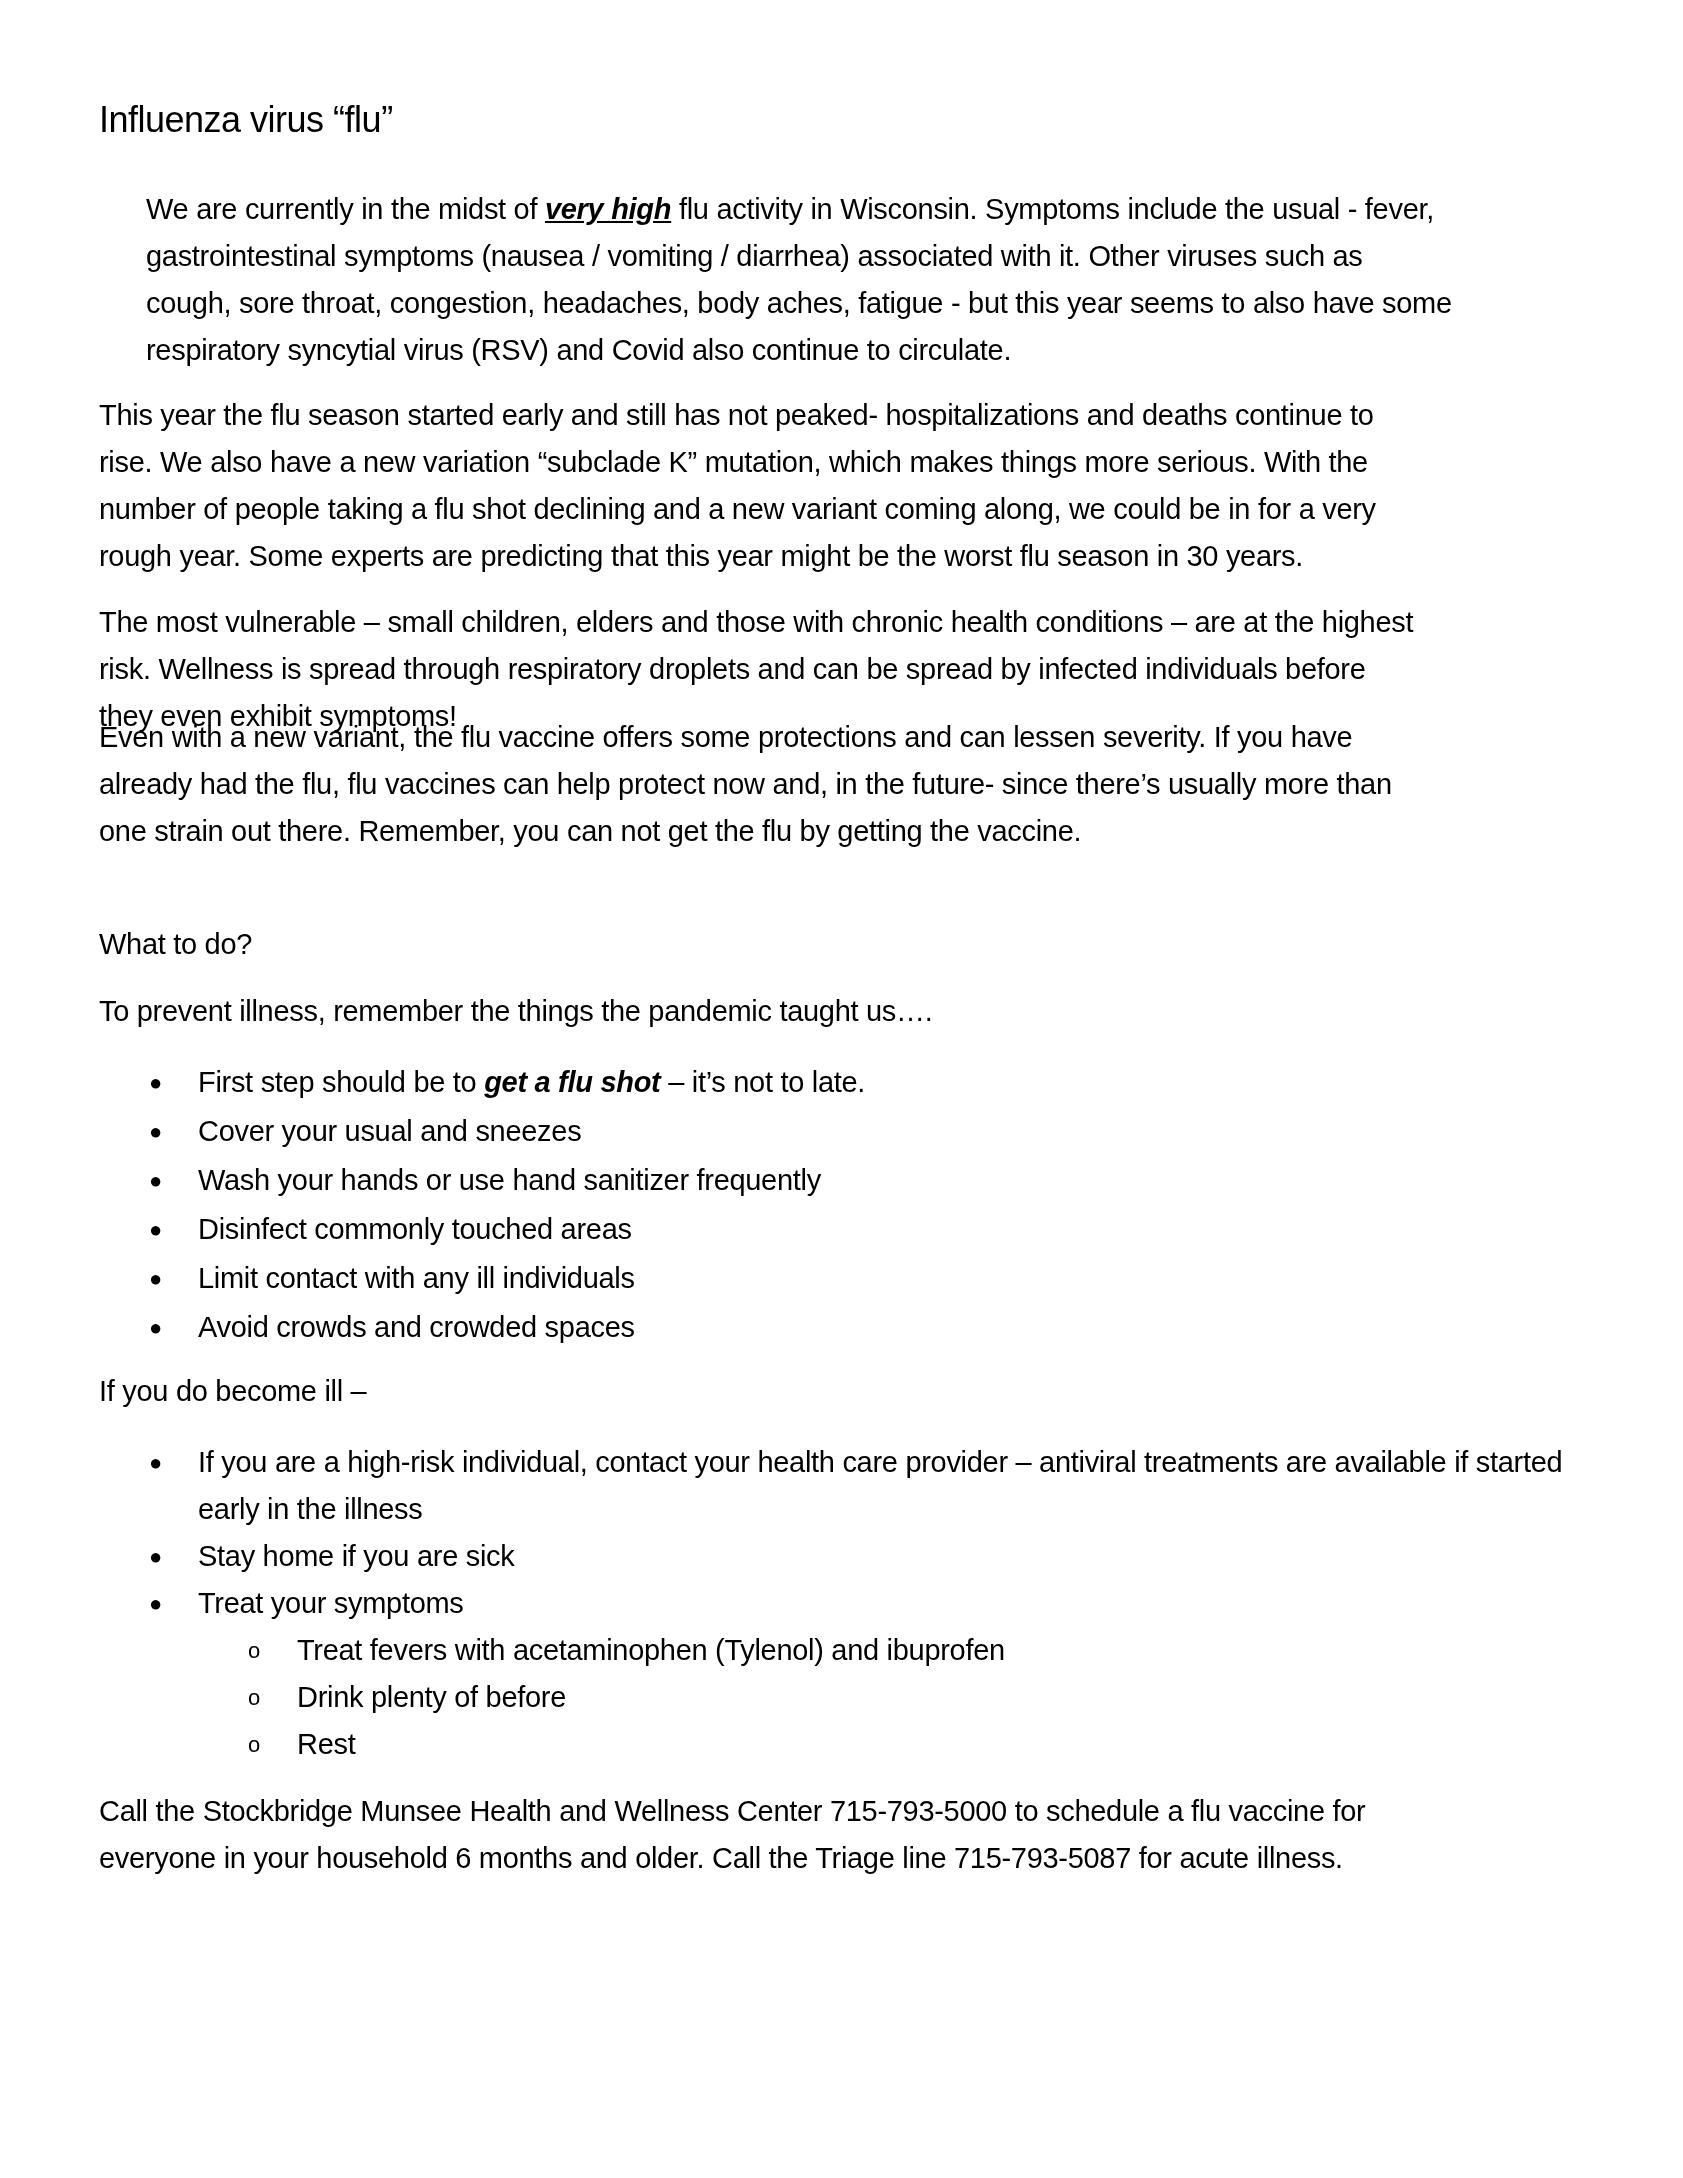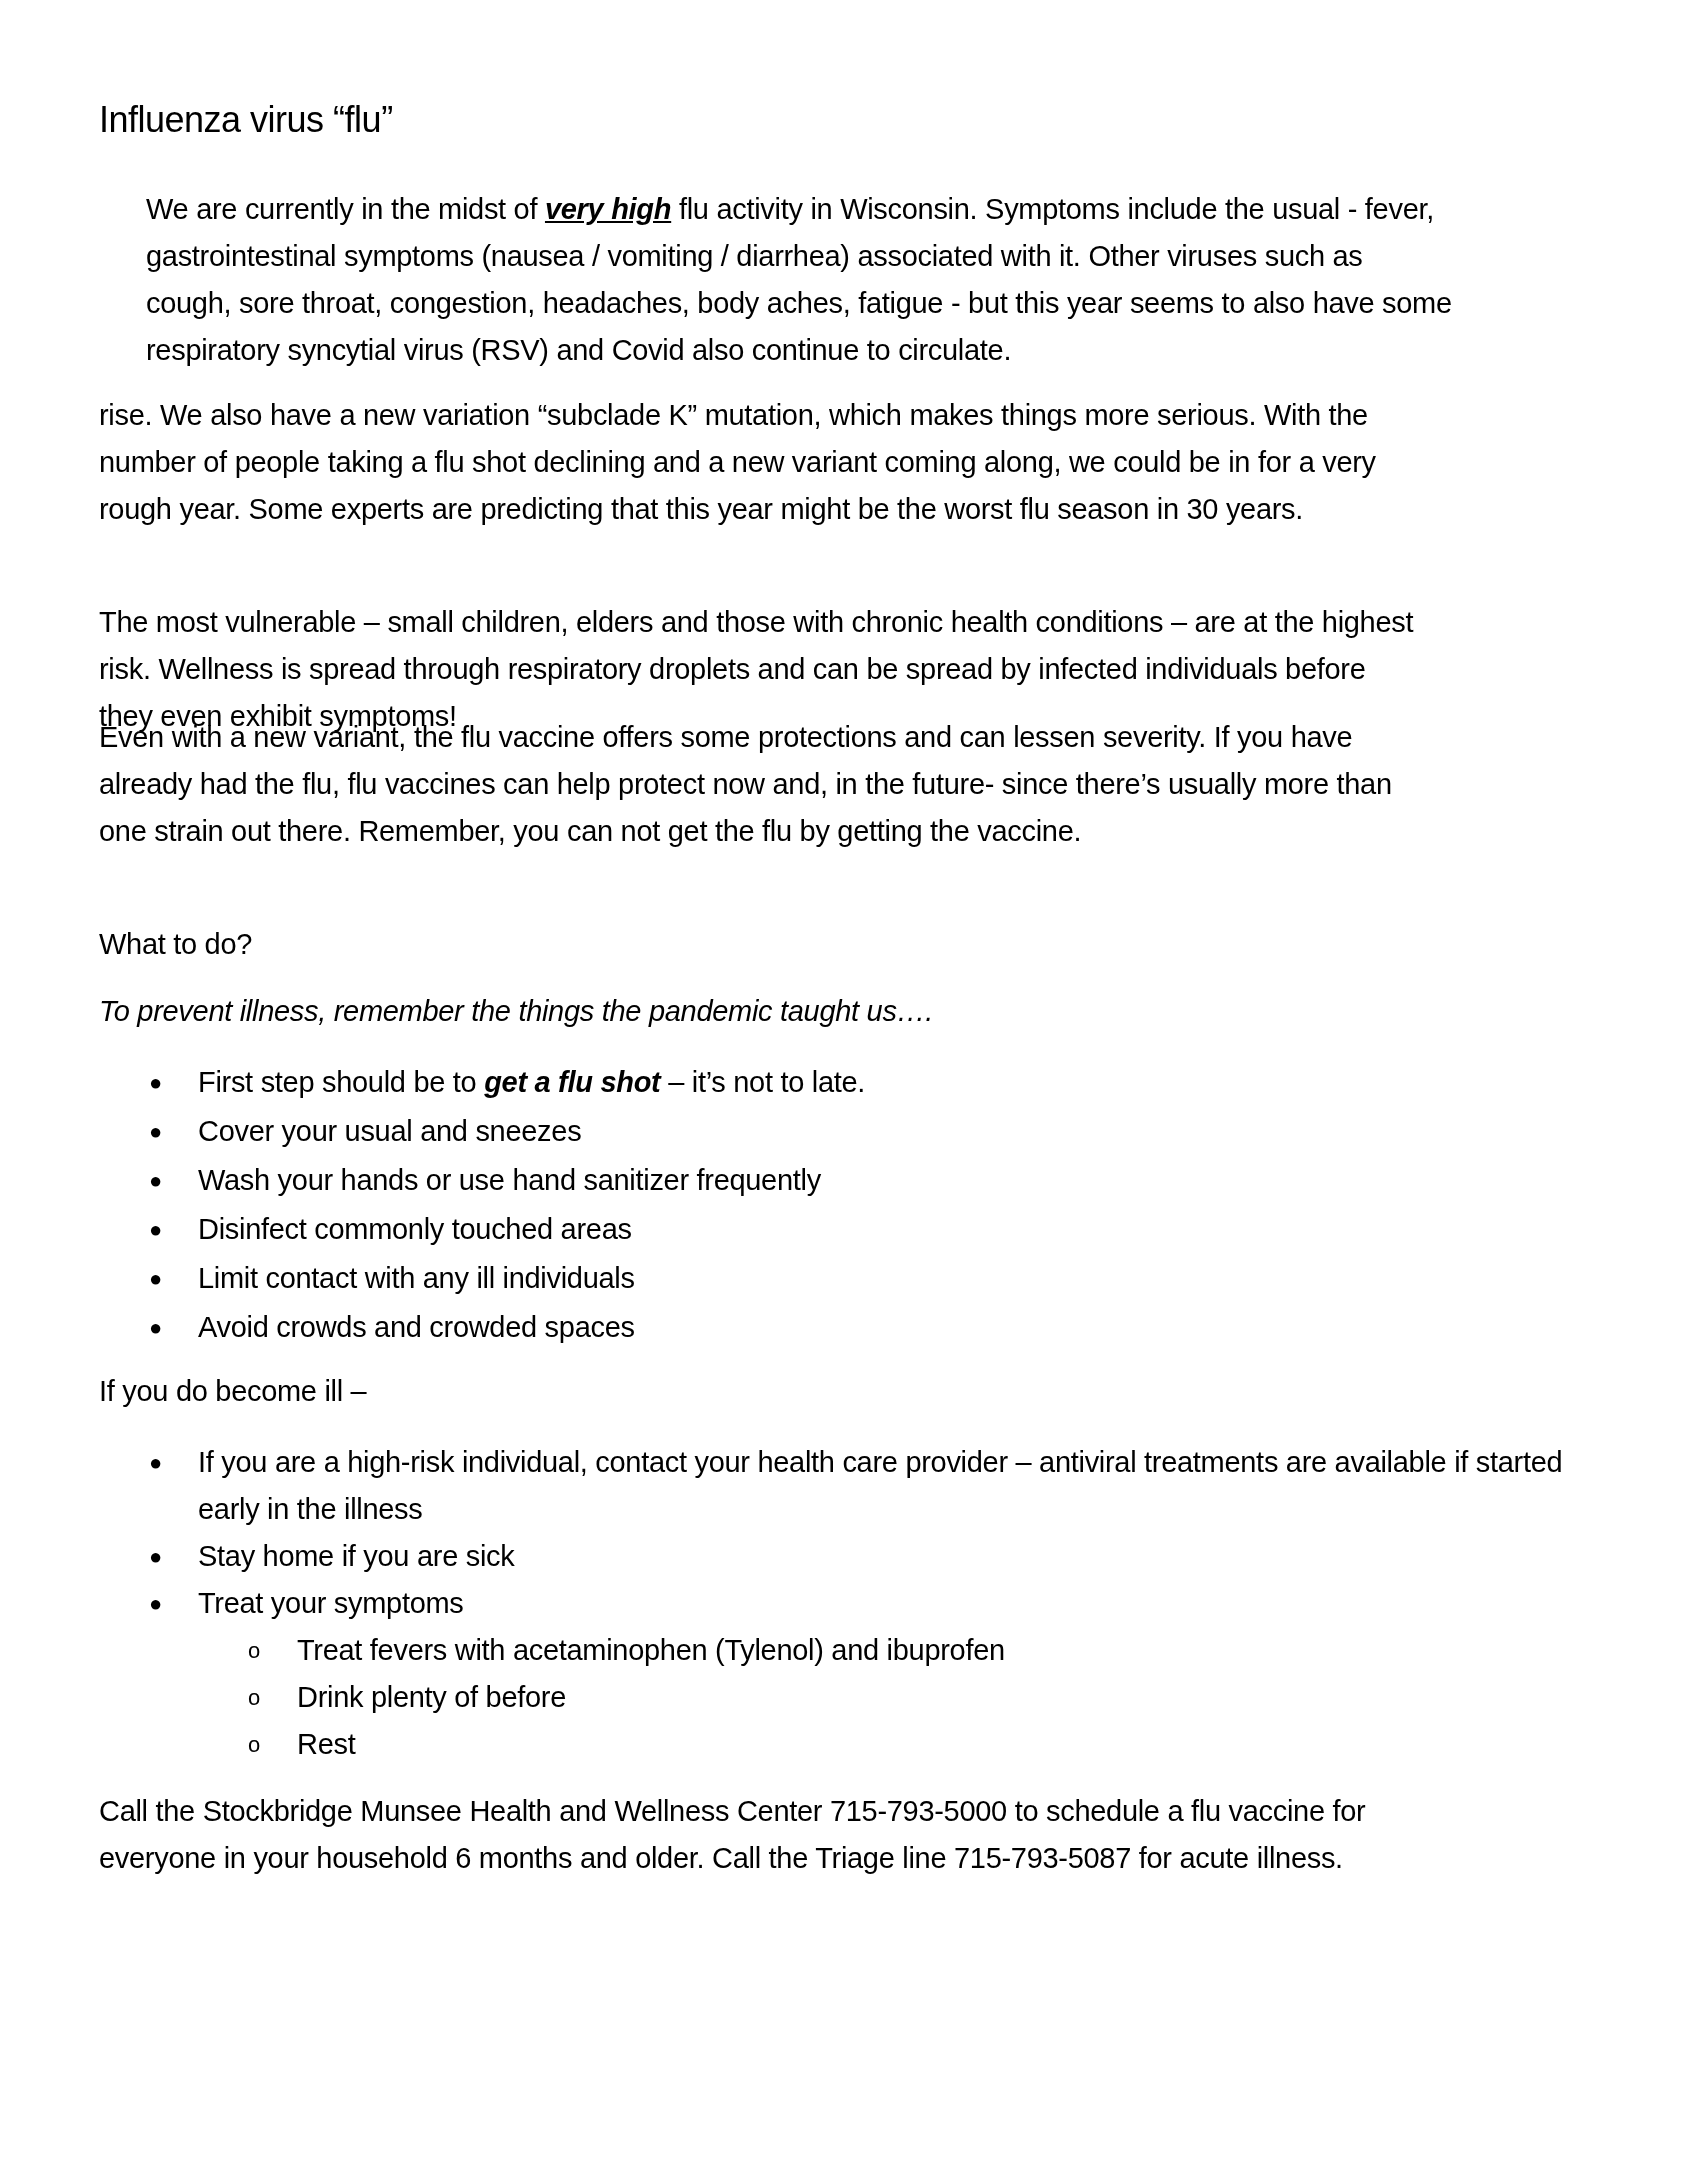--- a/index.html
+++ b/index.html
@@ -27,40 +27,41 @@
   <h1 class="title">Influenza virus “flu”</h1>
 
   <p class="para" style="top:186px;margin-left:47px;">
     <span class="line"><span>We are currently in the midst of </span><span class="emph-u">very high</span><span> flu activity in Wisconsin.  Symptoms include the usual - fever,</span></span>
     <span class="line">gastrointestinal symptoms (nausea / vomiting / diarrhea) associated with it.  Other viruses such as</span>
     <span class="line">cough, sore throat, congestion, headaches, body aches, fatigue - but this year seems to also have some</span>
     <span class="line">respiratory syncytial virus (RSV) and Covid also continue to circulate.</span>
   </p>
 
   <p class="para" style="top:392px;">
+    <span class="line">This year the flu season started early and still has not peaked- hospitalizations and deaths continue to</span>
     <span class="line">rise.  We also have a new variation “subclade K” mutation, which makes things more serious. With the</span>
     <span class="line">number of people taking a flu shot declining and a new variant coming along, we could be in for a very</span>
     <span class="line">rough year. Some experts are predicting that this year might be the worst flu season in 30 years.</span>
   </p>
 
   <p class="para" style="top:599px;">
     <span class="line">The most vulnerable – small children, elders and those with chronic health conditions – are at the highest</span>
     <span class="line">risk.  Wellness is spread through respiratory droplets and can be spread by infected individuals before</span>
     <span class="line">they even exhibit symptoms!</span>
   </p>
 
   <p class="para" style="top:714px;">
     <span class="line">Even with a new variant, the flu vaccine offers some protections and can lessen severity.  If you have</span>
     <span class="line">already had the flu, flu vaccines can help protect now and, in the future- since there’s usually more than</span>
     <span class="line">one strain out there.  Remember, you can not get the flu by getting the vaccine.</span>
   </p>
 
   <p class="para" style="top:921px;">What to do?</p>
 
-  <p class="para" style="top:988px;font-style:italic;">To prevent illness, remember the things the pandemic taught us….</p>
+  <p class="para" style="top:988px;">To prevent illness, remember the things the pandemic taught us….</p>
 
   <ul class="list l1" style="top:1058px;">
     <li class="li l1">
       <span class="bullet">●</span>
       <span>First step should be to </span><span class="emph">get a flu shot</span><span> – it’s not to late.</span>
     </li>
     <li class="li l1"><span class="bullet">●</span><span>Cover your usual and sneezes</span></li>
     <li class="li l1"><span class="bullet">●</span><span>Wash your hands or use hand sanitizer frequently</span></li>
     <li class="li l1"><span class="bullet">●</span><span>Disinfect commonly touched areas</span></li>
     <li class="li l1"><span class="bullet">●</span><span>Limit contact with any ill individuals</span></li>

